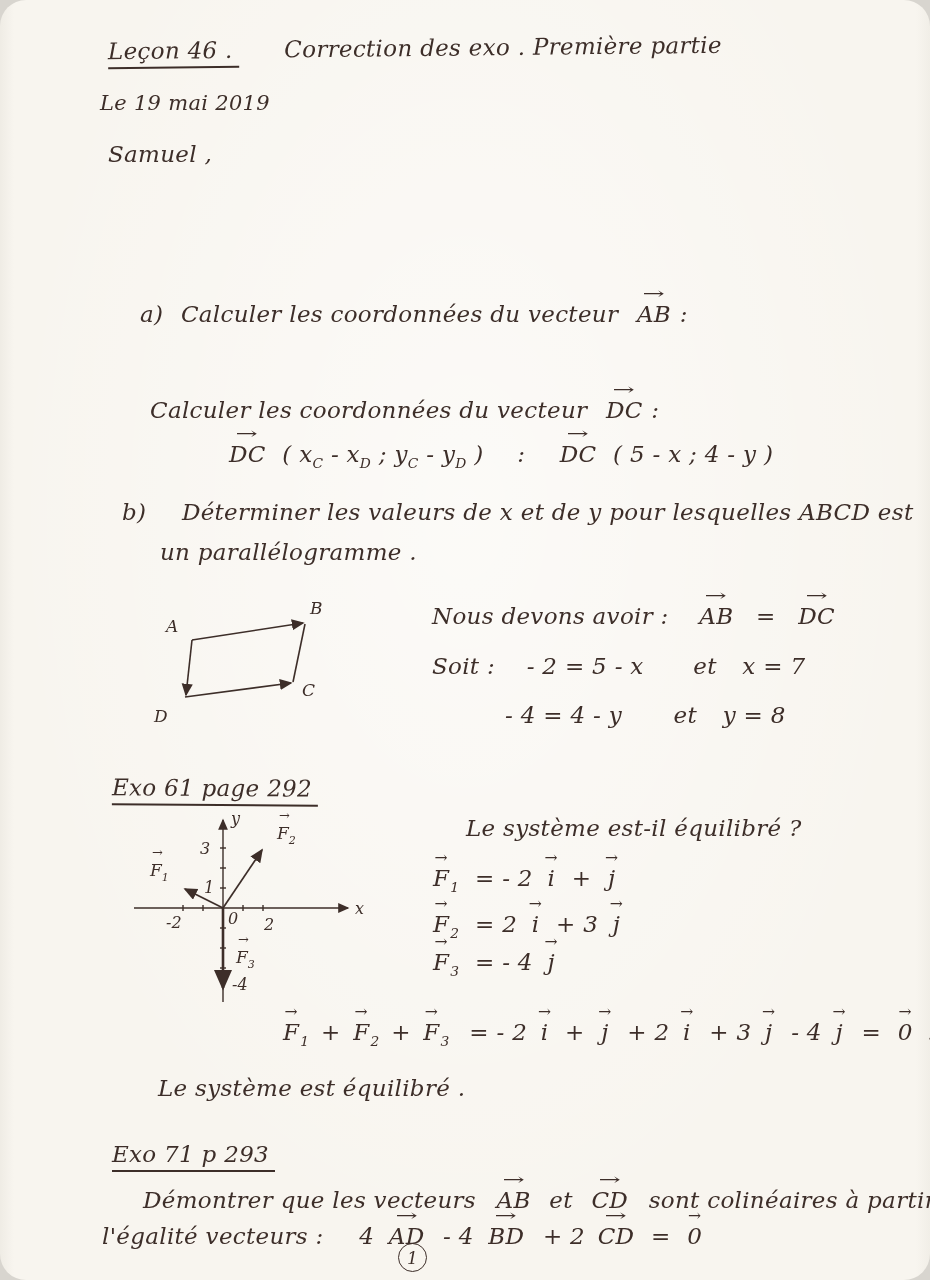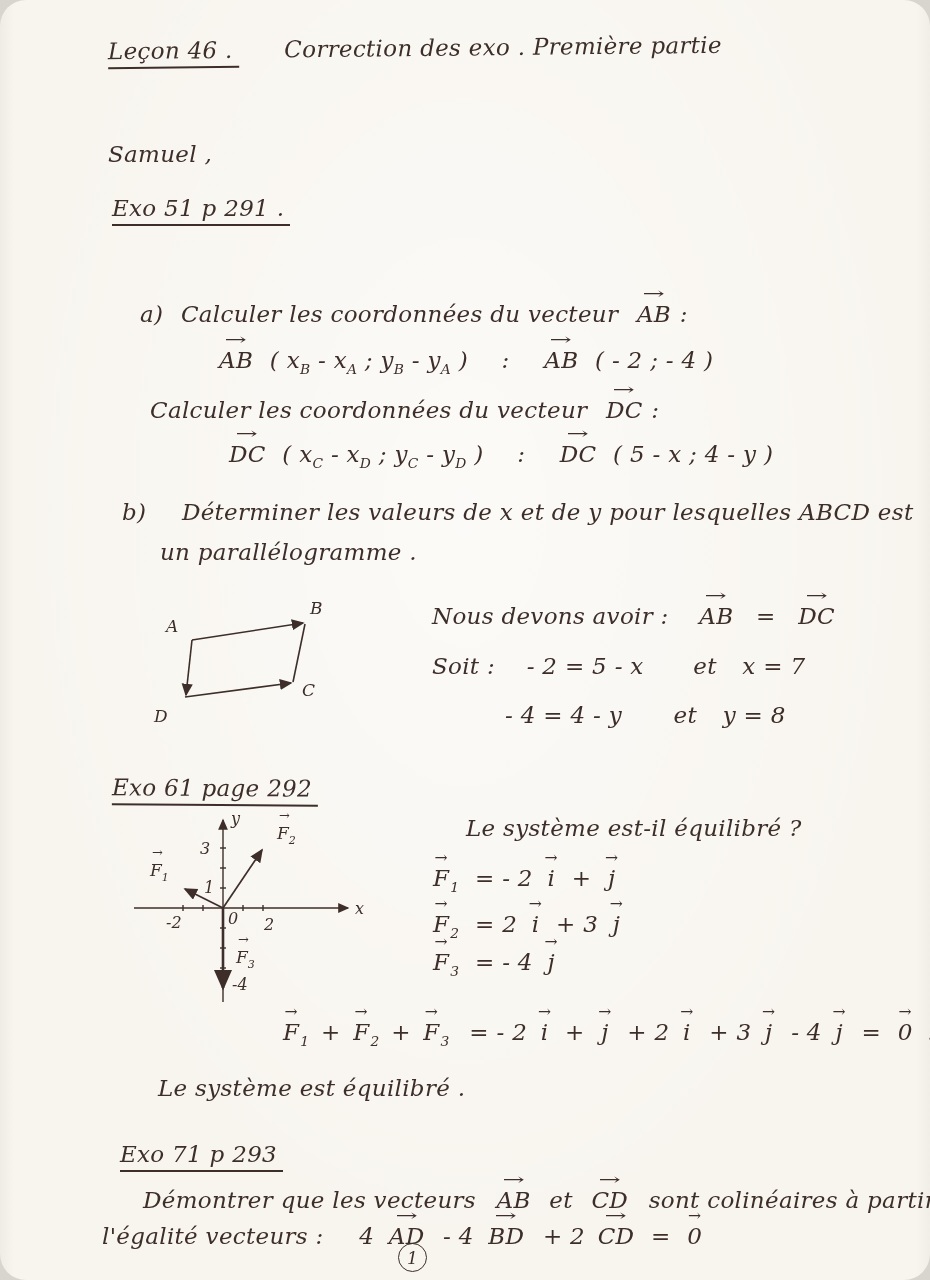--- a/index.html
+++ b/index.html
@@ -40,42 +40,35 @@
 </style>
 </head>
 <body>
 
 <div class="page">
 
   <div class="line heading tilt1" style="left:108px;top:32px;">
     <span class="u">Leçon 46 .</span>
     <span style="margin-left:38px;">Correction des exo . Première partie</span>
   </div>
+  <div class="line sm" style="left:100px;top:88px;">
+    <span>Le 19 mai 2019</span>
+  </div>
   <div class="line" style="left:108px;top:138px;">
     <span>Samuel ,</span>
   </div>
 
-  <div class="line heading" style="left:112px;top:192px;">
-    <span class="u">Exo 51 p 291 .</span>
-  </div>
 
   <div class="line" style="left:140px;top:298px;">
     <span>a)</span>
     <span style="margin-left:10px;">Calculer les coordonnées du vecteur</span>
     <span class="vec w" style="margin-left:10px;">AB</span>
     <span>:</span>
   </div>
 
-  <div class="line" style="left:218px;top:344px;">
-    <span class="vec w">AB</span>
-    <span style="margin-left:8px;">( x</span><sub>B</sub><span> - x</span><sub>A</sub><span> ;  y</span><sub>B</sub><span> - y</span><sub>A</sub><span> )</span>
-    <span class="gap">:</span>
-    <span class="vec w">AB</span>
-    <span style="margin-left:8px;">( - 2  ;  - 4 )</span>
-  </div>
 
   <div class="line" style="left:150px;top:394px;">
     <span>Calculer les coordonnées du vecteur</span>
     <span class="vec w" style="margin-left:10px;">DC</span>
     <span>:</span>
   </div>
 
   <div class="line" style="left:228px;top:438px;">
     <span class="vec w">DC</span>
     <span style="margin-left:8px;">( x</span><sub>C</sub><span> - x</span><sub>D</sub><span> ;  y</span><sub>C</sub><span> - y</span><sub>D</sub><span> )</span>
@@ -214,21 +207,21 @@
     <span class="vec" style="margin-left:5px;">j</span>
     <span style="margin-left:10px;">=</span>
     <span class="vec" style="margin-left:8px;">0</span>
     <span style="margin-left:6px;">.</span>
   </div>
 
   <div class="line" style="left:158px;top:1072px;">
     <span>Le système est équilibré .</span>
   </div>
 
-  <div class="line heading" style="left:120px;top:1138px;">
+  <div class="line heading" style="left:112px;top:1138px;">
     <span class="u">Exo 71 p 293</span>
   </div>
 
   <div class="line" style="left:143px;top:1184px;">
     <span>Démontrer que les vecteurs</span>
     <span class="vec w" style="margin-left:12px;">AB</span>
     <span style="margin-left:10px;">et</span>
     <span class="vec w" style="margin-left:10px;">CD</span>
     <span style="margin-left:12px;">sont colinéaires à partir de</span>
   </div>

